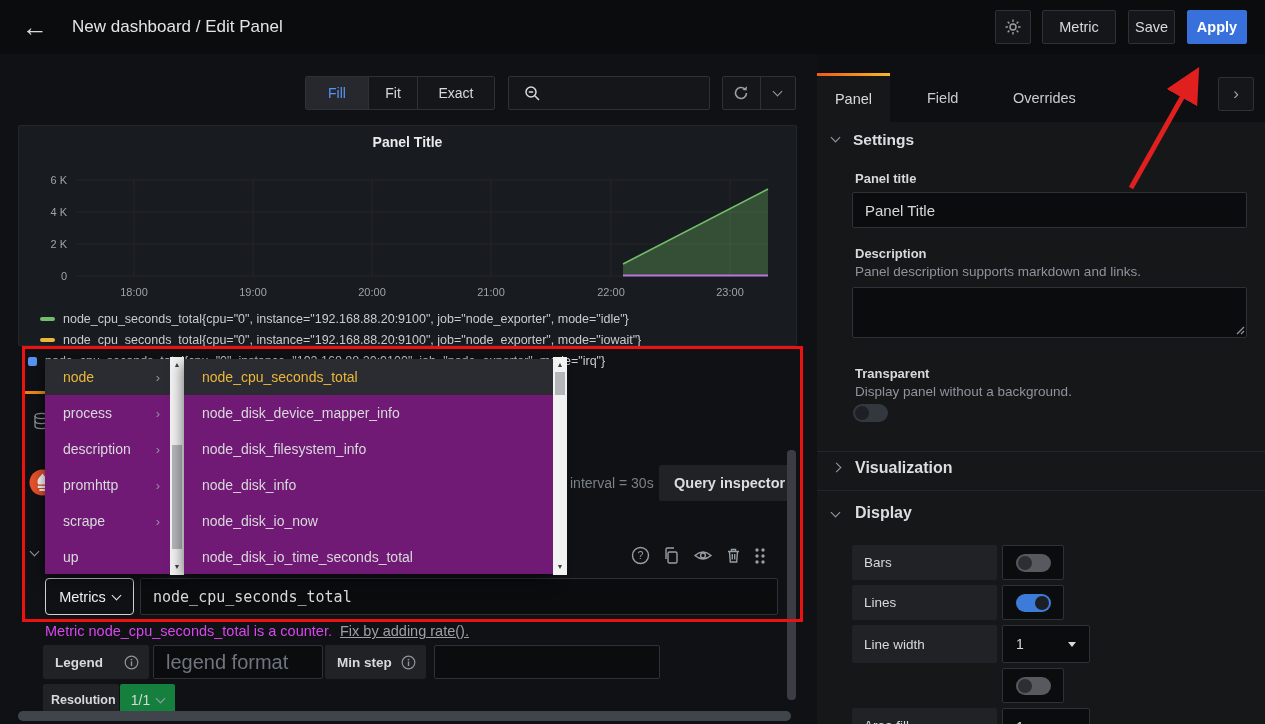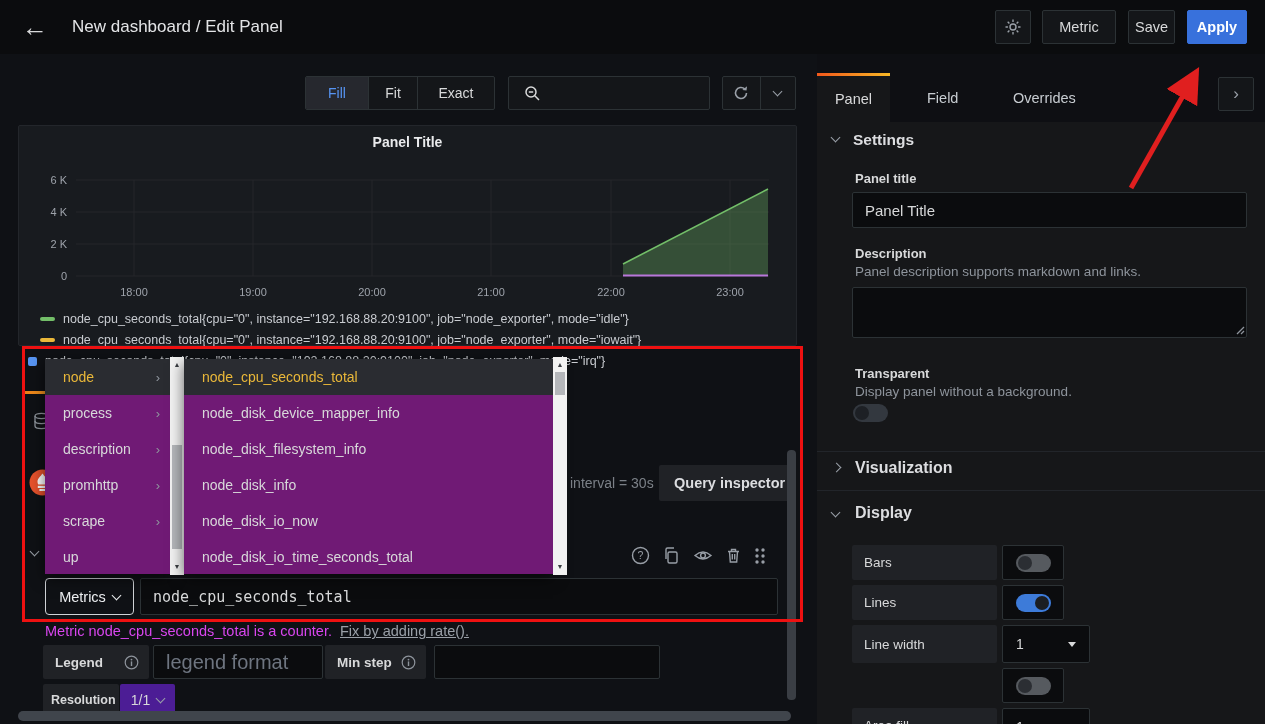--- a/index.html
+++ b/index.html
@@ -260,21 +260,21 @@
           <circle cx="7.5" cy="4.6" r="0.9" fill="#8e949c"></circle>
           <rect x="6.8" y="6.4" width="1.4" height="4.6" fill="#8e949c"></rect>
         </svg>
     </span>
   </div>
   <input class="abs ginput" style="left: 434px; top: 645px; width: 226px; height: 34px;" value="">
 
   <div class="abs labelbox" style="left:43px;top:684px;width:76px;height:31px;font-size:12.5px;padding:0 8px;">
     <span>Resolution</span>
   </div>
-  <div class="abs" style="left:120px;top:684px;width:55px;height:31px;background:#4c1d95;border-radius:2px;display:flex;align-items:center;justify-content:center;gap:7px;">
+  <div class="abs" style="left:120px;top:684px;width:55px;height:31px;background:#15803d;border-radius:2px;display:flex;align-items:center;justify-content:center;gap:7px;">
     <span>1/1</span>
     <span class="chev" style="color:#9aa0a8;"></span>
   </div>
 
   <div class="abs" style="left:18px;top:711px;width:773px;height:10px;background:#40454c;border-radius:5px;"></div>
 
   <div class="abs cpane" style="left:45px;top:359px;width:125px;height:215px;z-index:40;">
     <div class="citem sel">
       <span>node</span>
       <span class="arr">›</span>

